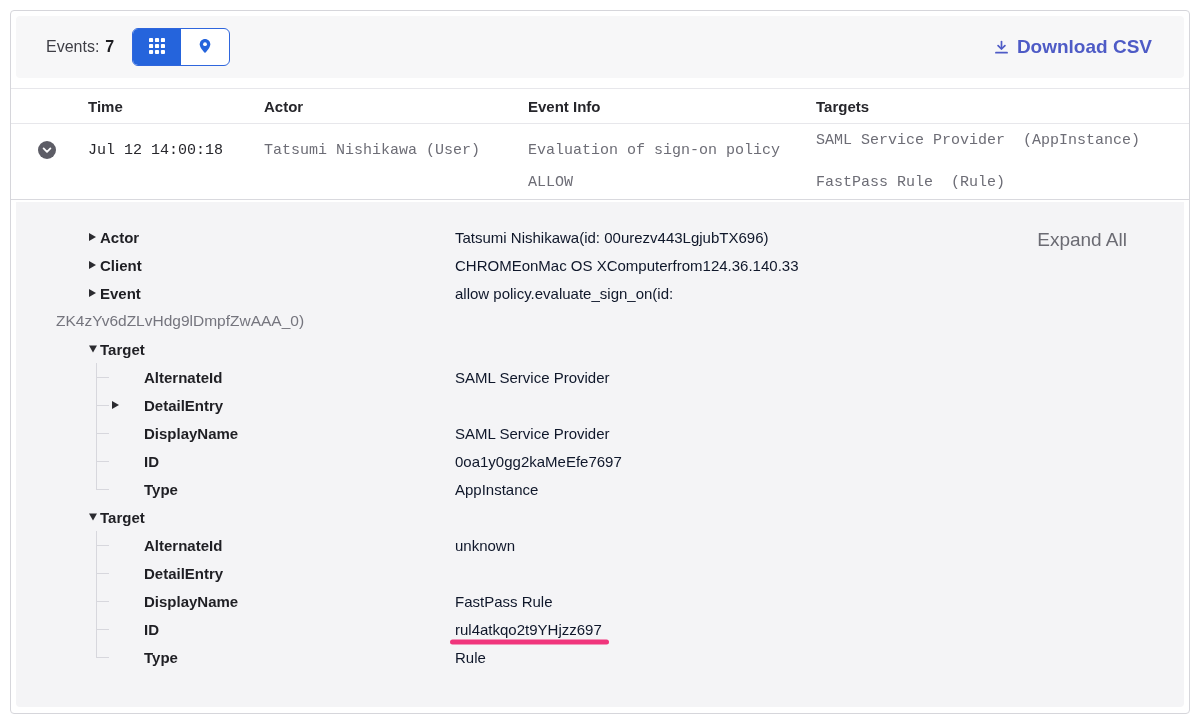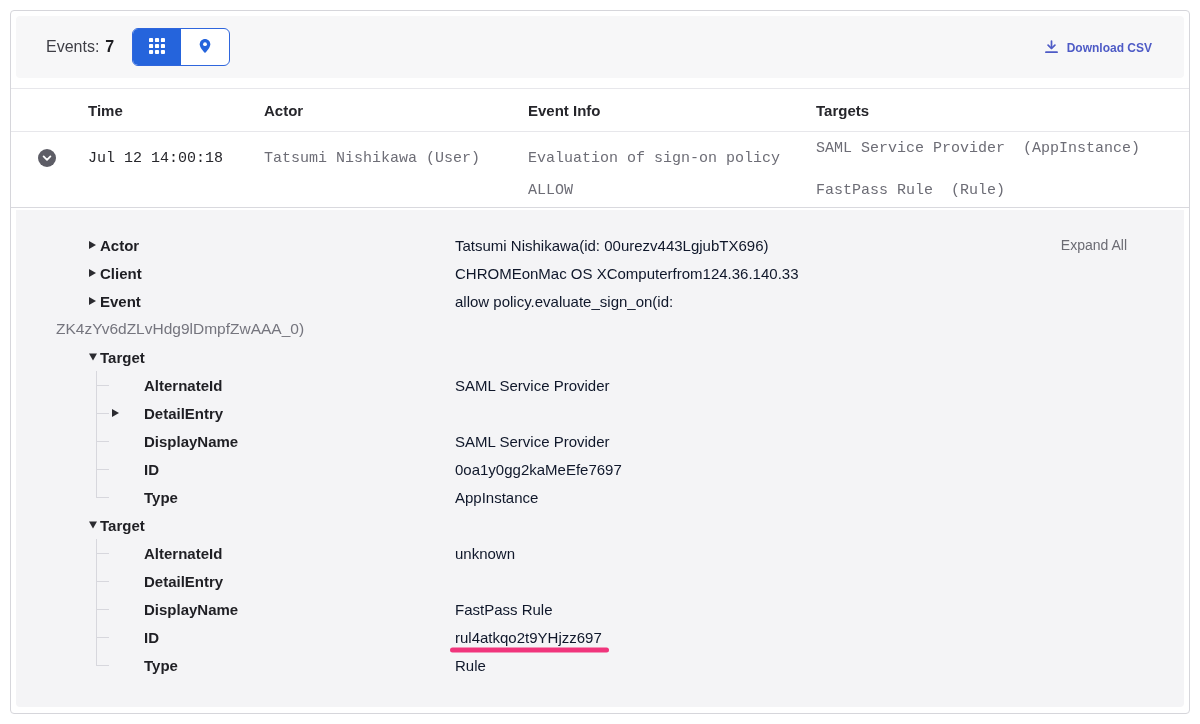--- a/index.html
+++ b/index.html
@@ -40,27 +40,27 @@
     overflow: hidden;
     background: #ffffff;
     height: 38px;
   }
   .seg { width: 48px; height: 100%; display: flex; align-items: center; justify-content: center; cursor: pointer; border: none; background: transparent; }
   .seg.active { background: #2564dc; }
   .download {
     position: absolute;
     right: 32px; top: 50%; transform: translateY(-50%);
     display: flex; align-items: center; gap: 8px;
-    color: #4e5bc6; font-size: 12px; font-weight: 700;
+    color: #4e5bc6; font-size: 19px; font-weight: 700;
     cursor: pointer; text-decoration: none;
   }
   
   .tbl-header {
     position: relative;
-    height: 44px;
+    height: 36px;
     margin-top: 10px;
     border-top: 1px solid #e7e7eb;
     border-bottom: 1px solid #e7e7eb;
     flex: 0 0 auto;
   }
   .tbl-header .col {
     position: absolute; top: 50%; transform: translateY(-50%);
     font-size: 15px; font-weight: 700; color: #26262b;
   }
   .col-time { left: 77px; }
@@ -86,21 +86,21 @@
   .detail {
     margin: 2px 5px 6px 5px;
     background: #f4f4f6;
     border-radius: 0 0 4px 4px;
     flex: 1 1 auto;
     position: relative;
     padding-top: 21px;
   }
   .expand-all {
     position: absolute; right: 57px; top: 27px;
-    font-size: 14px; color: #6b6b73; cursor: pointer;
+    font-size: 19px; color: #6b6b73; cursor: pointer;
   }
   .tree-row { position: relative; height: 28px; }
   .tri-r {
     width: 0; height: 0; display: inline-block;
     border-left: 7px solid #2b2b30;
     border-top: 4.5px solid transparent;
     border-bottom: 4.5px solid transparent;
   }
   .tri-d {
     width: 0; height: 0; display: inline-block;

